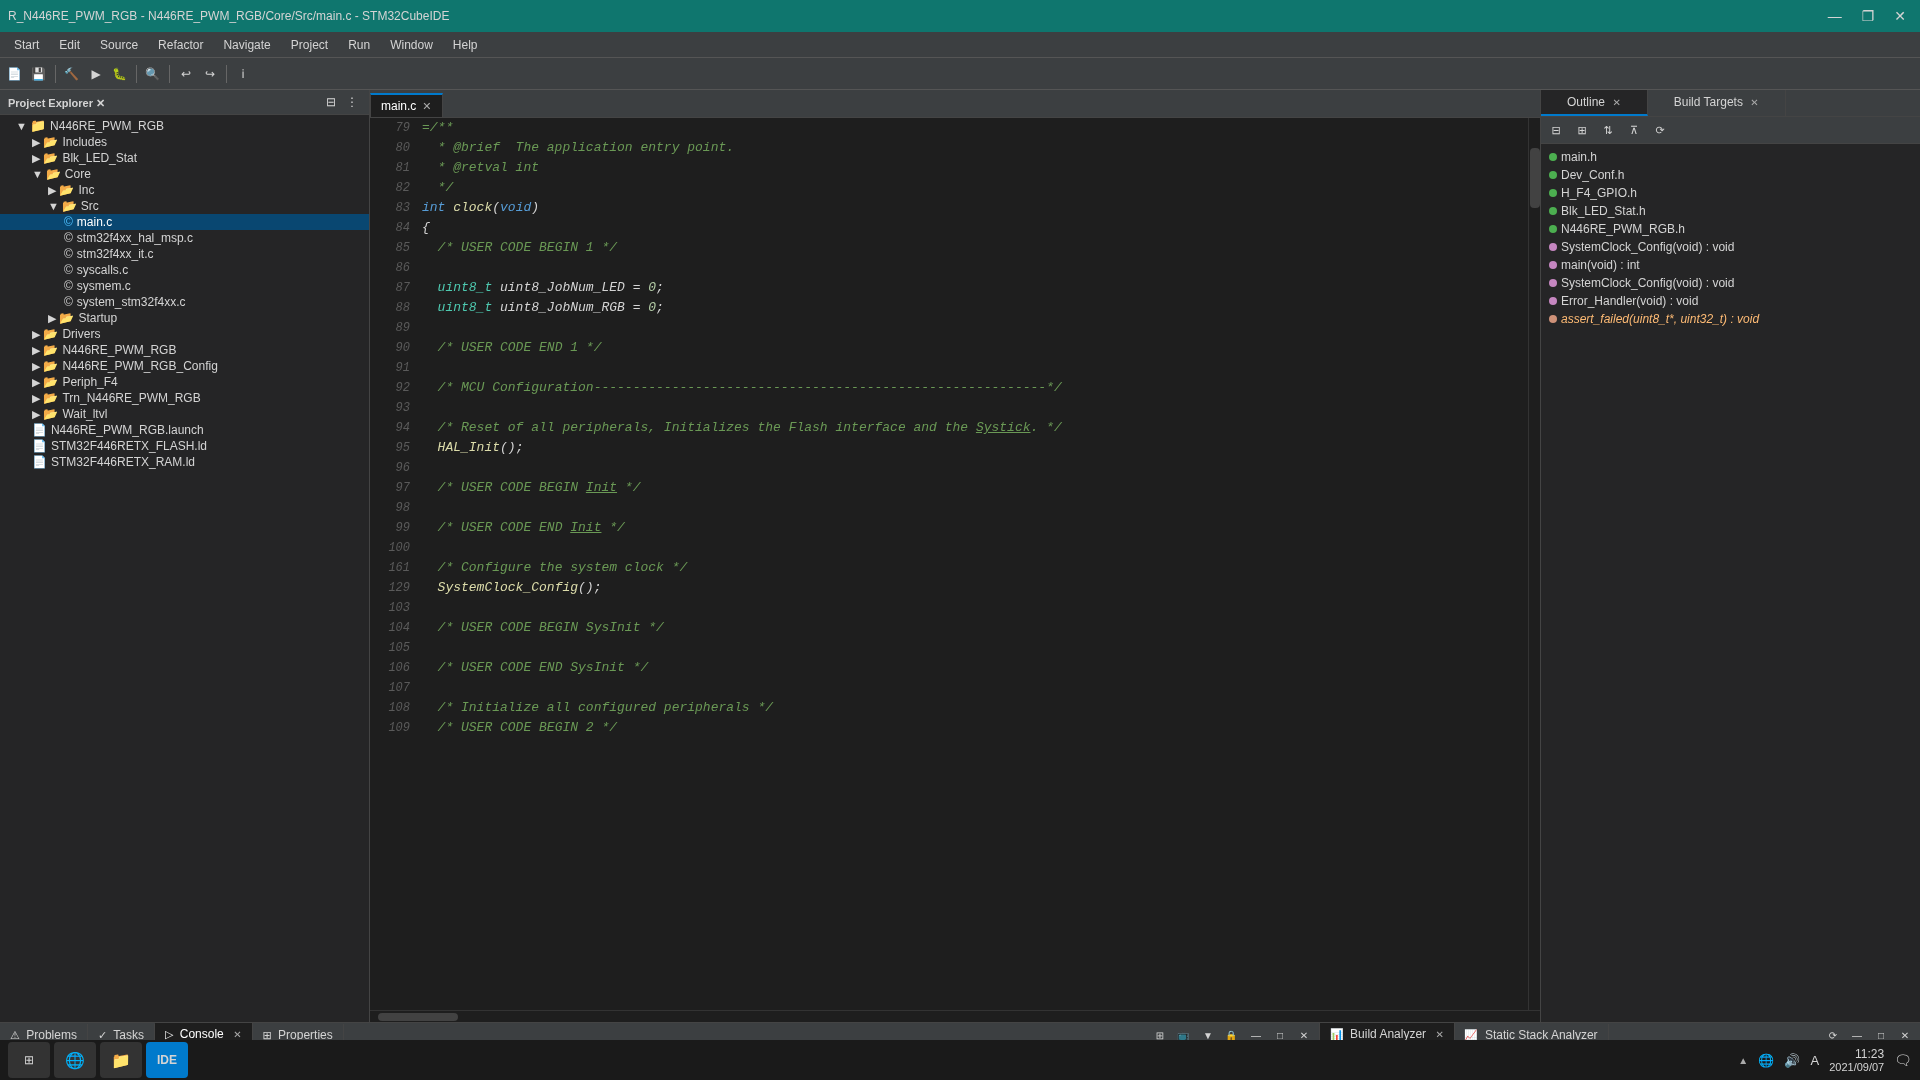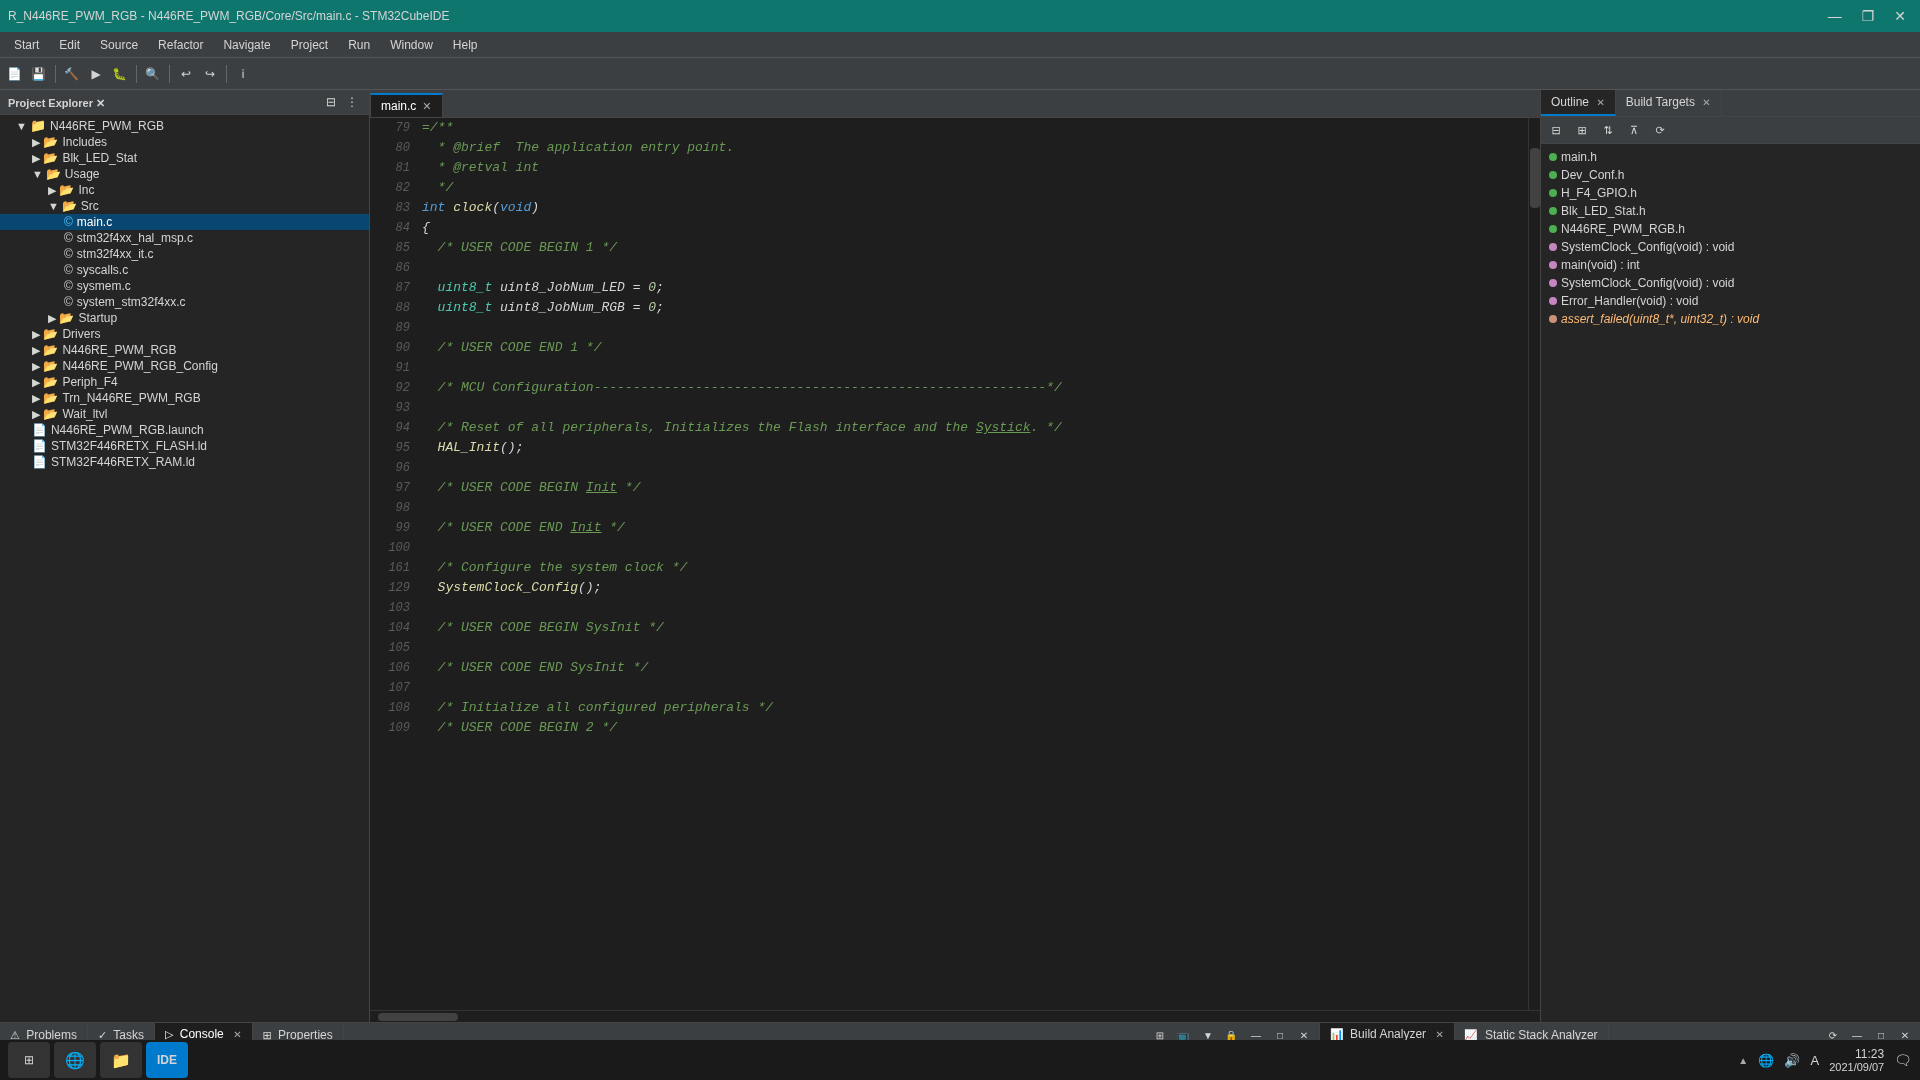--- a/index.html
+++ b/index.html
@@ -211,21 +211,21 @@
       border-left: 1px solid #444;
       display: flex;
       flex-direction: column;
     }
     #right-panel-tabs {
       display: flex;
       background: #3c3f41;
       border-bottom: 1px solid #444;
     }
     .right-tab {
-      padding: 5px 10px;
+      padding: 5px 26px;
       font-size: 12px;
       cursor: pointer;
       color: #d4d4d4;
       border-right: 1px solid #444;
     }
     .right-tab.active {
       background: #252526;
       border-bottom: 2px solid #007acc;
     }
     #outline-content {
@@ -495,21 +495,21 @@
         <span class="tree-icon">▶</span>
         <span style="margin-right:4px;font-size:12px;">📂</span>
         <span class="tree-label">Blk_LED_Stat</span>
       </div>
 
       <div class="tree-item">
         <span class="tree-indent"></span>
         <span class="tree-indent"></span>
         <span class="tree-icon">▼</span>
         <span style="margin-right:4px;font-size:12px;">📂</span>
-        <span class="tree-label">Usage</span>
+        <span class="tree-label">Core</span>
       </div>
 
         <div class="tree-item">
           <span class="tree-indent"></span>
           <span class="tree-indent"></span>
           <span class="tree-indent"></span>
           <span class="tree-icon">▶</span>
           <span style="margin-right:4px;font-size:12px;">📂</span>
           <span class="tree-label">Inc</span>
         </div>

